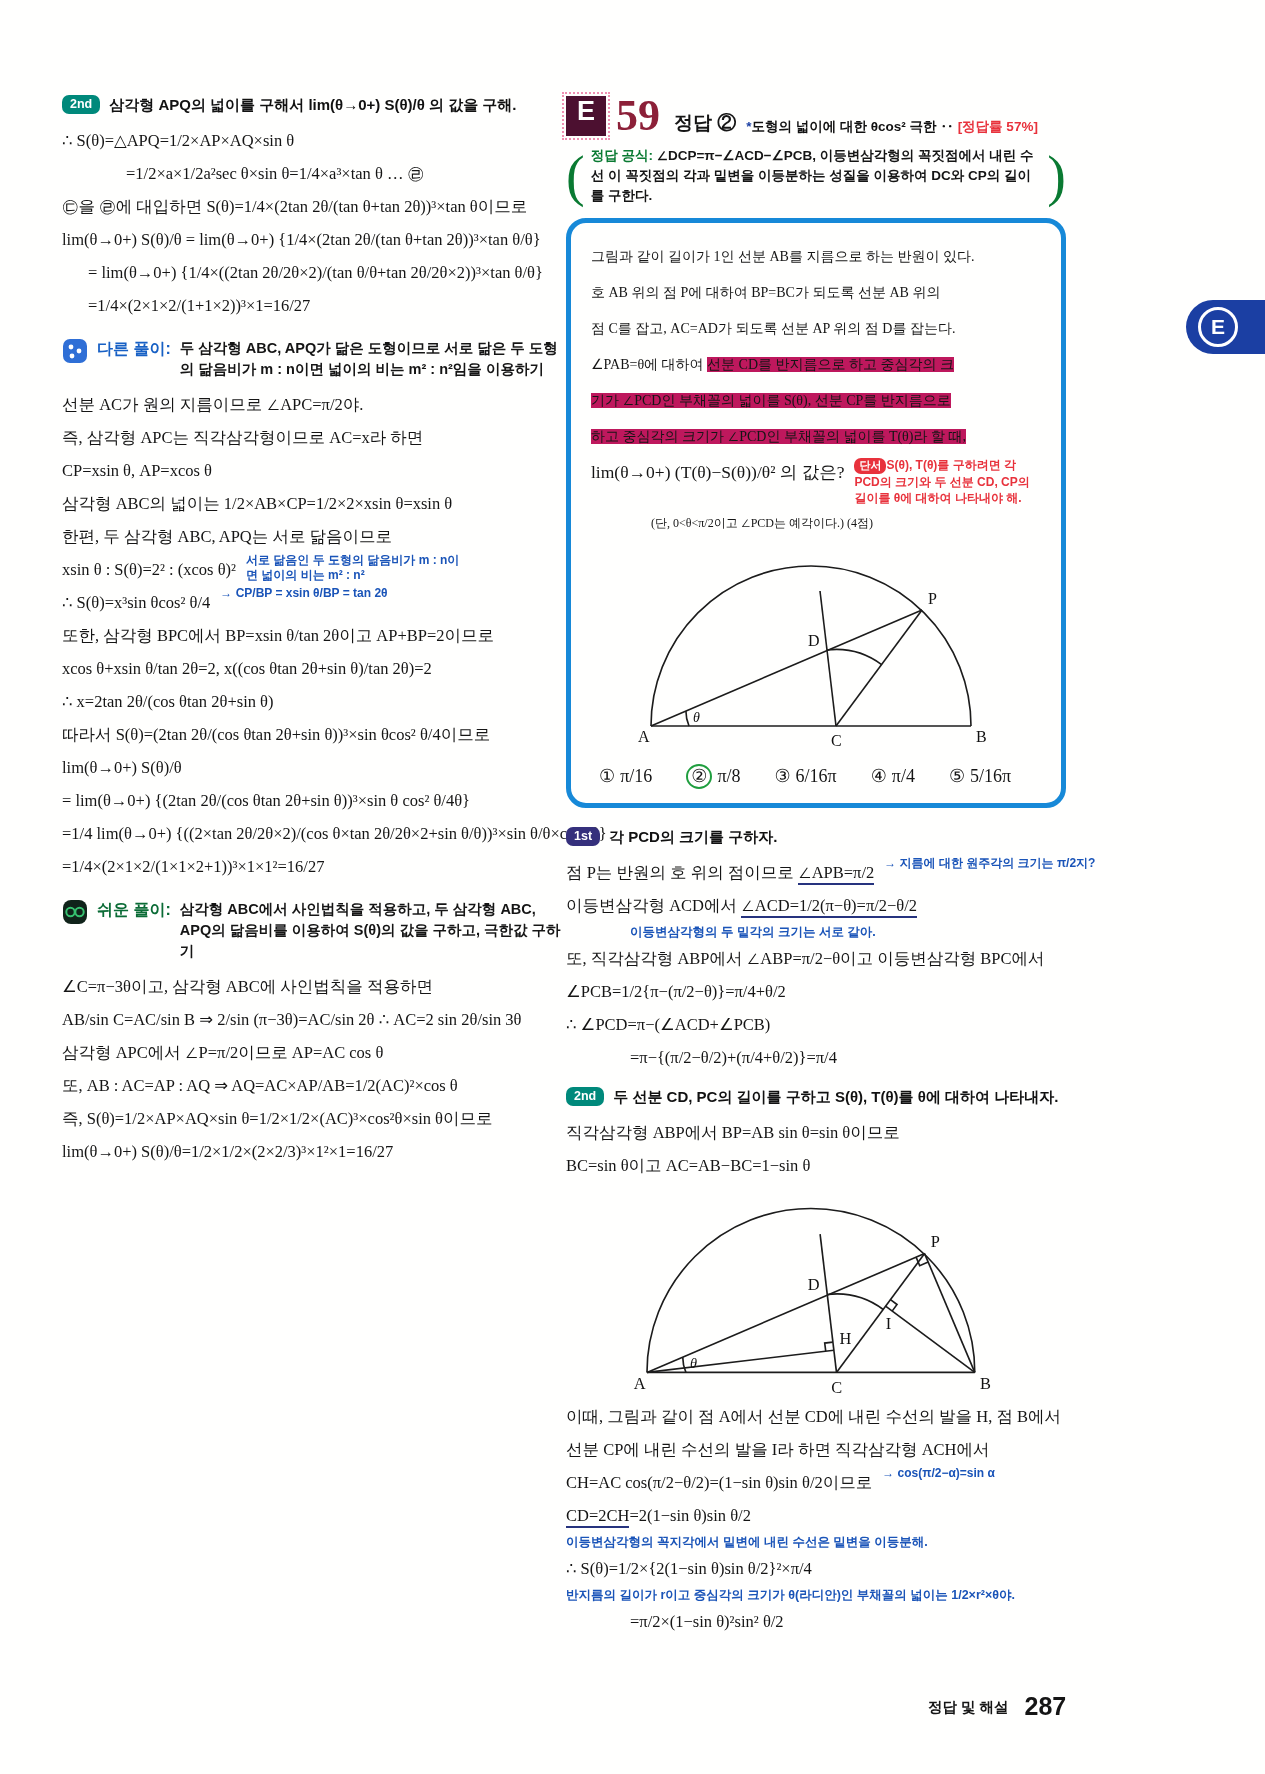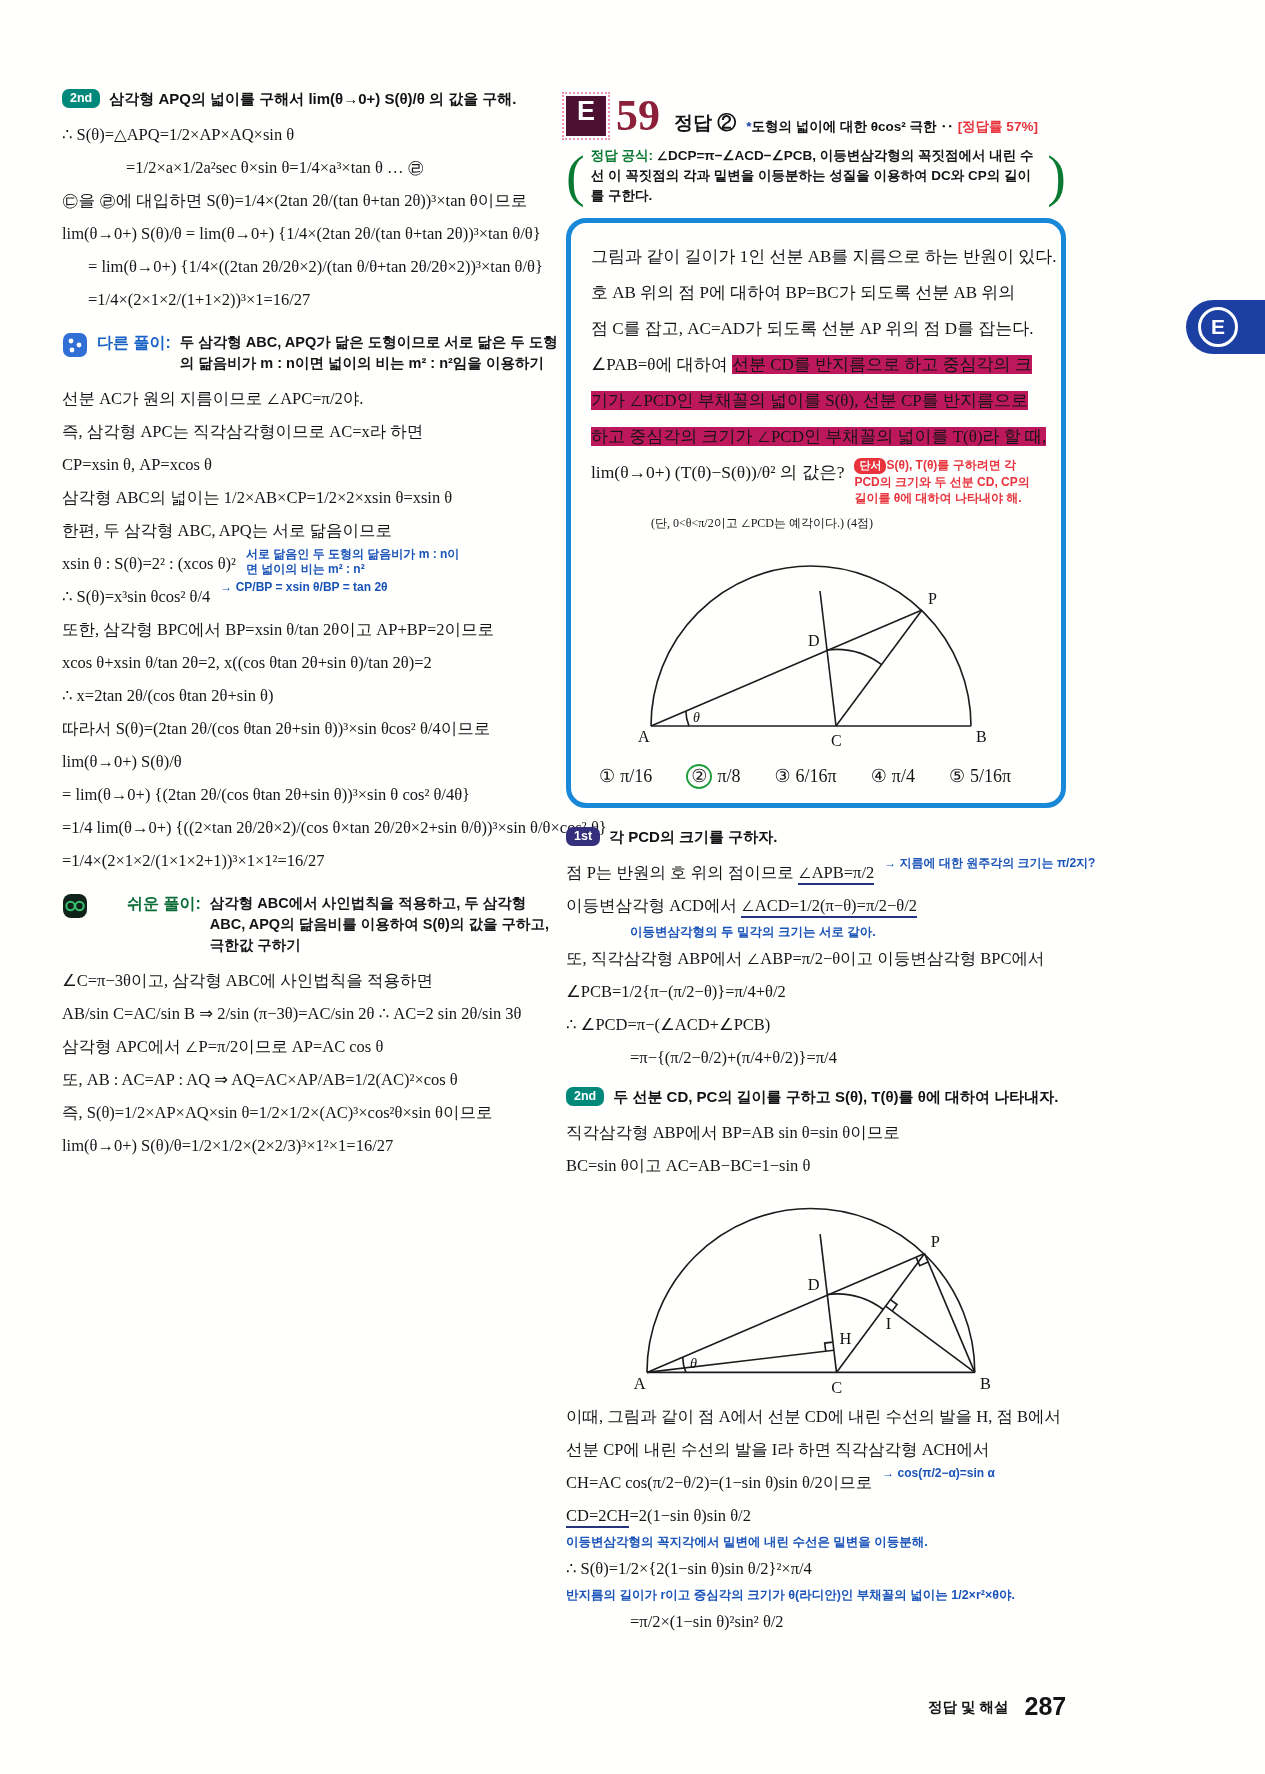--- a/index.html
+++ b/index.html
@@ -1,19 +1,19 @@
 <!DOCTYPE html>
 <html><head>
 <meta charset="utf-8">
 <style>
   html,body{margin:0;padding:0;background:#e8e8e4;}
   #page{position:relative;width:1265px;height:1774px;background:#fffffe;overflow:hidden;
         font-family:"Liberation Serif",serif;color:#151515;}
   
-  .col-left{position:absolute;left:62px;top:76px;width:500px;}
+  .col-left{position:absolute;left:62px;top:82px;width:500px;}
   .col-right{position:absolute;left:566px;top:96px;width:500px;}
   
   .ln{font-size:16.5px;line-height:33px;white-space:nowrap;}
   .ln.m{font-family:"Liberation Serif",serif;}
   .ln.ind{margin-left:26px;}
   .ln.ind2{margin-left:64px;}
   .ln.nb{font:bold 12.5px "Liberation Sans",sans-serif;color:#1a54b8;line-height:20px;white-space:normal;}
   .ln .t{}
   .ln.ul .t{border-bottom:2px solid #26337e;padding-bottom:1px;}
   .ln .u{border-bottom:2px solid #26337e;padding-bottom:1px;}
@@ -23,40 +23,40 @@
   
   .steprow{margin:10px 0 6px 0;line-height:26px;}
   .badge{display:inline-block;font:bold 12.5px "Liberation Sans",sans-serif;color:#fff;
          padding:2px 8px 3px;border-radius:7px;margin-right:9px;vertical-align:2px;}
   .badge.teal{background:#00897b;}
   .badge.navy{background:#35307c;}
   .gtext{font:bold 15px "Liberation Sans",sans-serif;color:#111;}
   
   .altrow{margin:16px 0 8px 0;display:flex;gap:9px;align-items:flex-start;}
   .altrow .lbl-blue{font:bold 16px "Liberation Sans",sans-serif;color:#1760c4;white-space:nowrap;line-height:22px;}
-  .altrow .lbl-green{font:bold 16px "Liberation Sans",sans-serif;color:#0a6b35;white-space:nowrap;line-height:22px;margin-left:30px;}
+  .altrow .lbl-green{font:bold 16px "Liberation Sans",sans-serif;color:#0a6b35;white-space:nowrap;line-height:22px;}
   .altrow .gdesc{font:bold 14.5px "Liberation Sans",sans-serif;line-height:21px;}
   .sicon{flex:0 0 26px;height:26px;border-radius:7px;display:inline-block;}
   
   .hdr{display:flex;align-items:flex-end;gap:10px;margin-bottom:10px;}
   .ebox{display:inline-block;width:40px;height:40px;background:#4c1030;color:#fff;text-align:center;
         line-height:40px;font:bold 27px "Liberation Sans",sans-serif;outline:2px dotted #ef8fb2;outline-offset:2px;}
   .enum{font:bold 44px "Liberation Serif",serif;color:#8c2038;line-height:40px;}
   .hans{font:bold 19px "Liberation Sans",sans-serif;margin-left:4px;line-height:26px;}
   .htopic{font:bold 13.5px "Liberation Sans",sans-serif;line-height:18px;color:#111;}
   .hrate{color:#e8323c;}
   .htopic .star{color:#1b3fa3;}
   
   .formula{display:flex;align-items:center;margin:2px 0 12px 0;}
   .fparen{font:300 56px "Liberation Serif",serif;color:#0a7a32;line-height:52px;}
   .ftext{font:bold 13.5px "Liberation Sans",sans-serif;line-height:20px;padding:0 6px;}
   .flabel{color:#0a7a32;}
   
   .pbox{border:5px solid #1789d8;border-radius:20px;padding:16px 20px 14px;margin-bottom:16px;}
-  .pbox .ln{font-size:17px;line-height:36px;}
+  .pbox .ln{font-size:14px;line-height:36px;}
   .limitrow{display:flex;gap:10px;align-items:flex-start;margin-top:2px;}
   .limitmath{font-size:17.5px;line-height:30px;white-space:nowrap;}
   .clue{font:bold 12px "Liberation Sans",sans-serif;color:#e8323c;line-height:16px;width:225px;}
   .bdan{display:inline-block;background:#e8323c;color:#fff;border-radius:7px;padding:0 5px 1px;
         font:bold 11px "Liberation Sans",sans-serif;}
   .cond{font-size:12px;line-height:34px;margin-left:60px;white-space:nowrap;}
   
   .opts{display:flex;gap:34px;margin:14px 0 2px 8px;font-size:18px;}
   .opt{white-space:nowrap;}
   .opt .num{margin-right:5px;}

